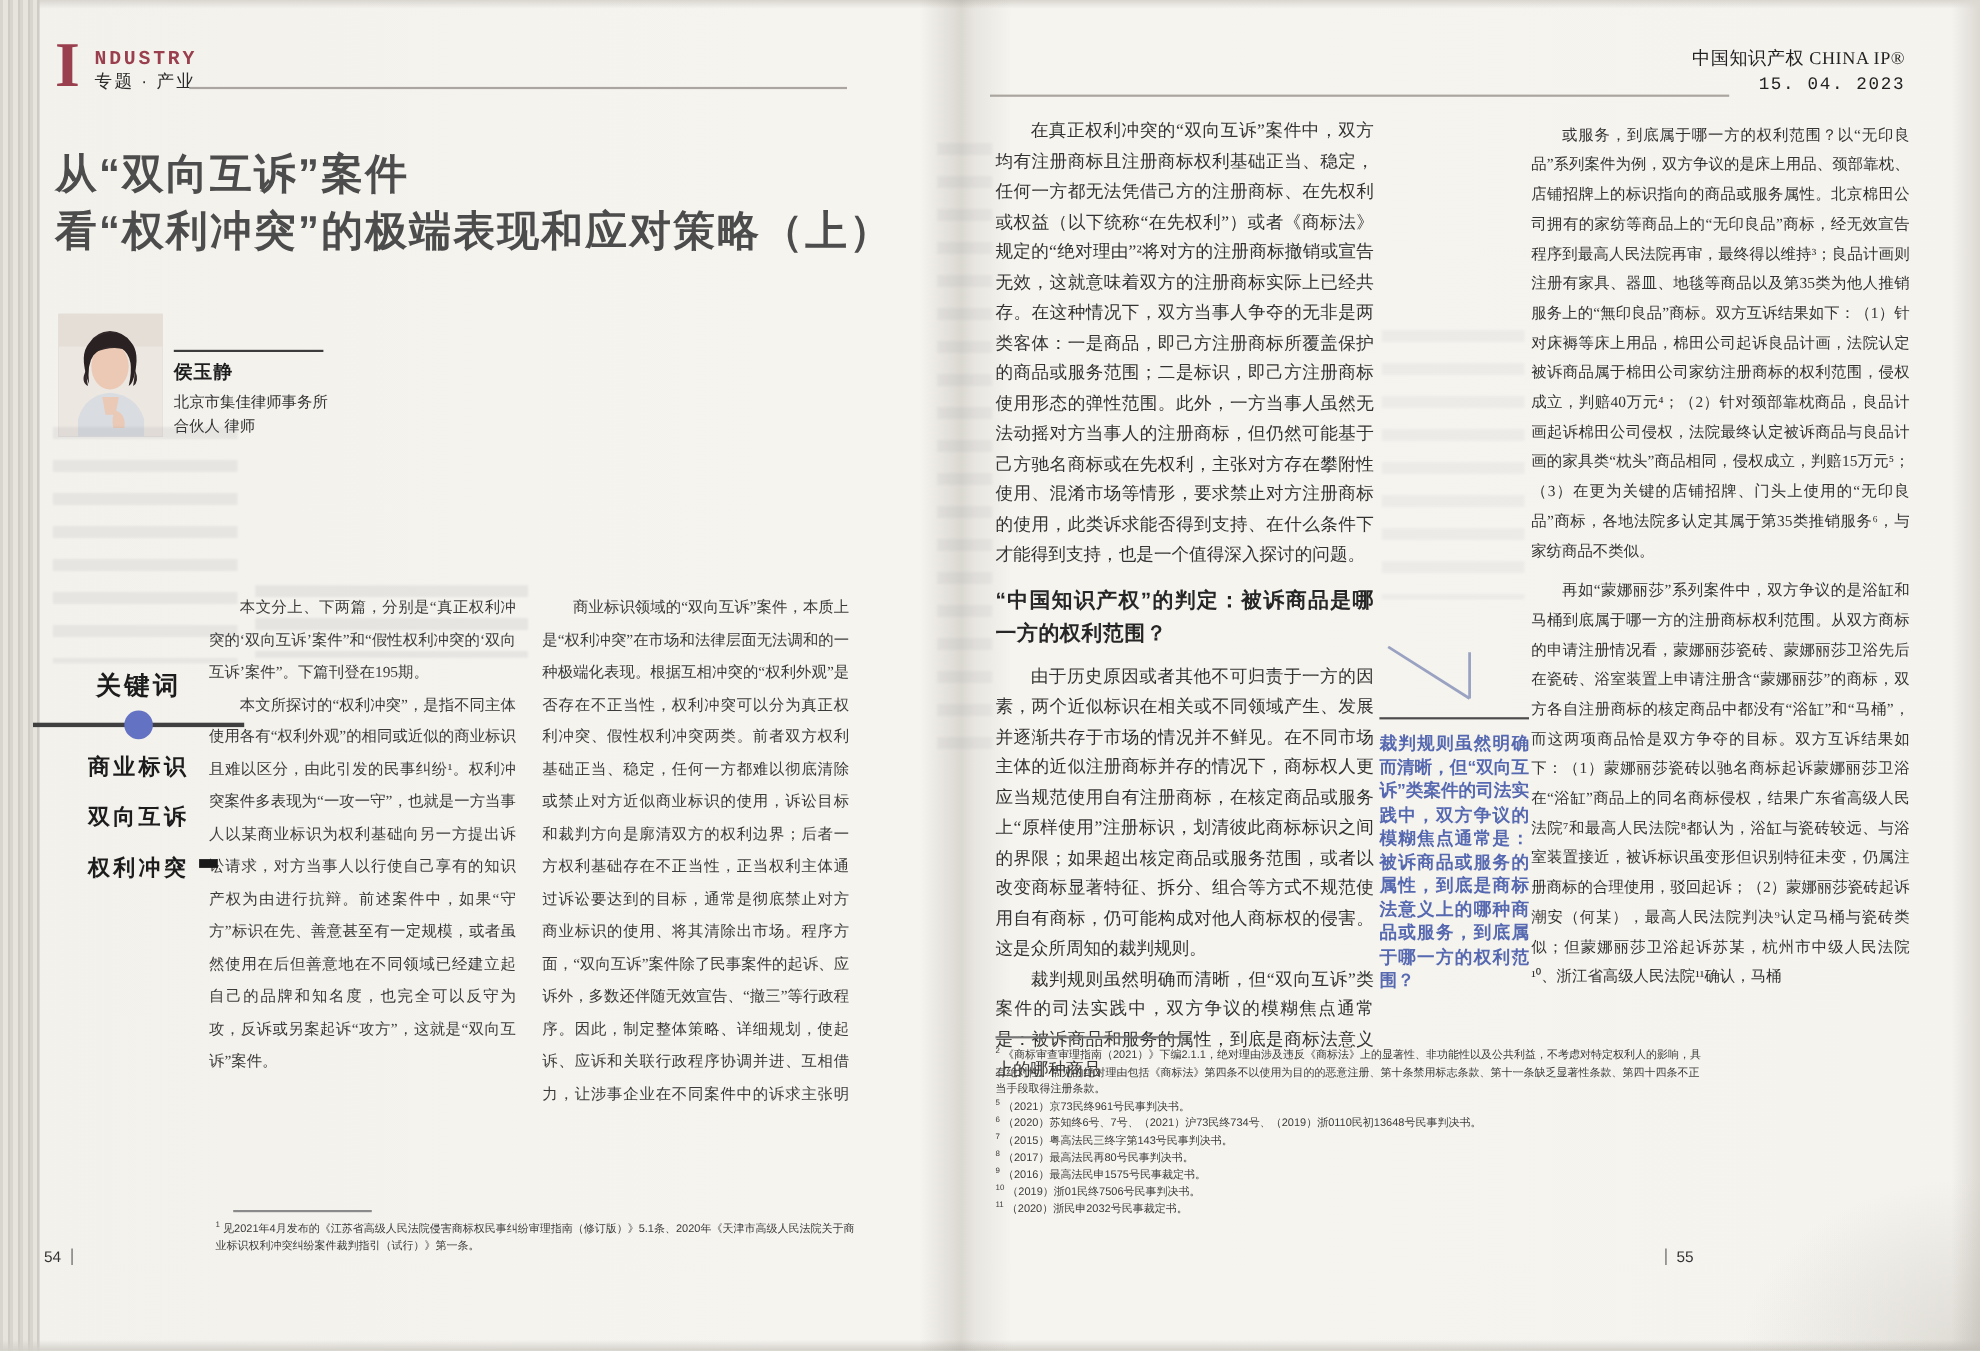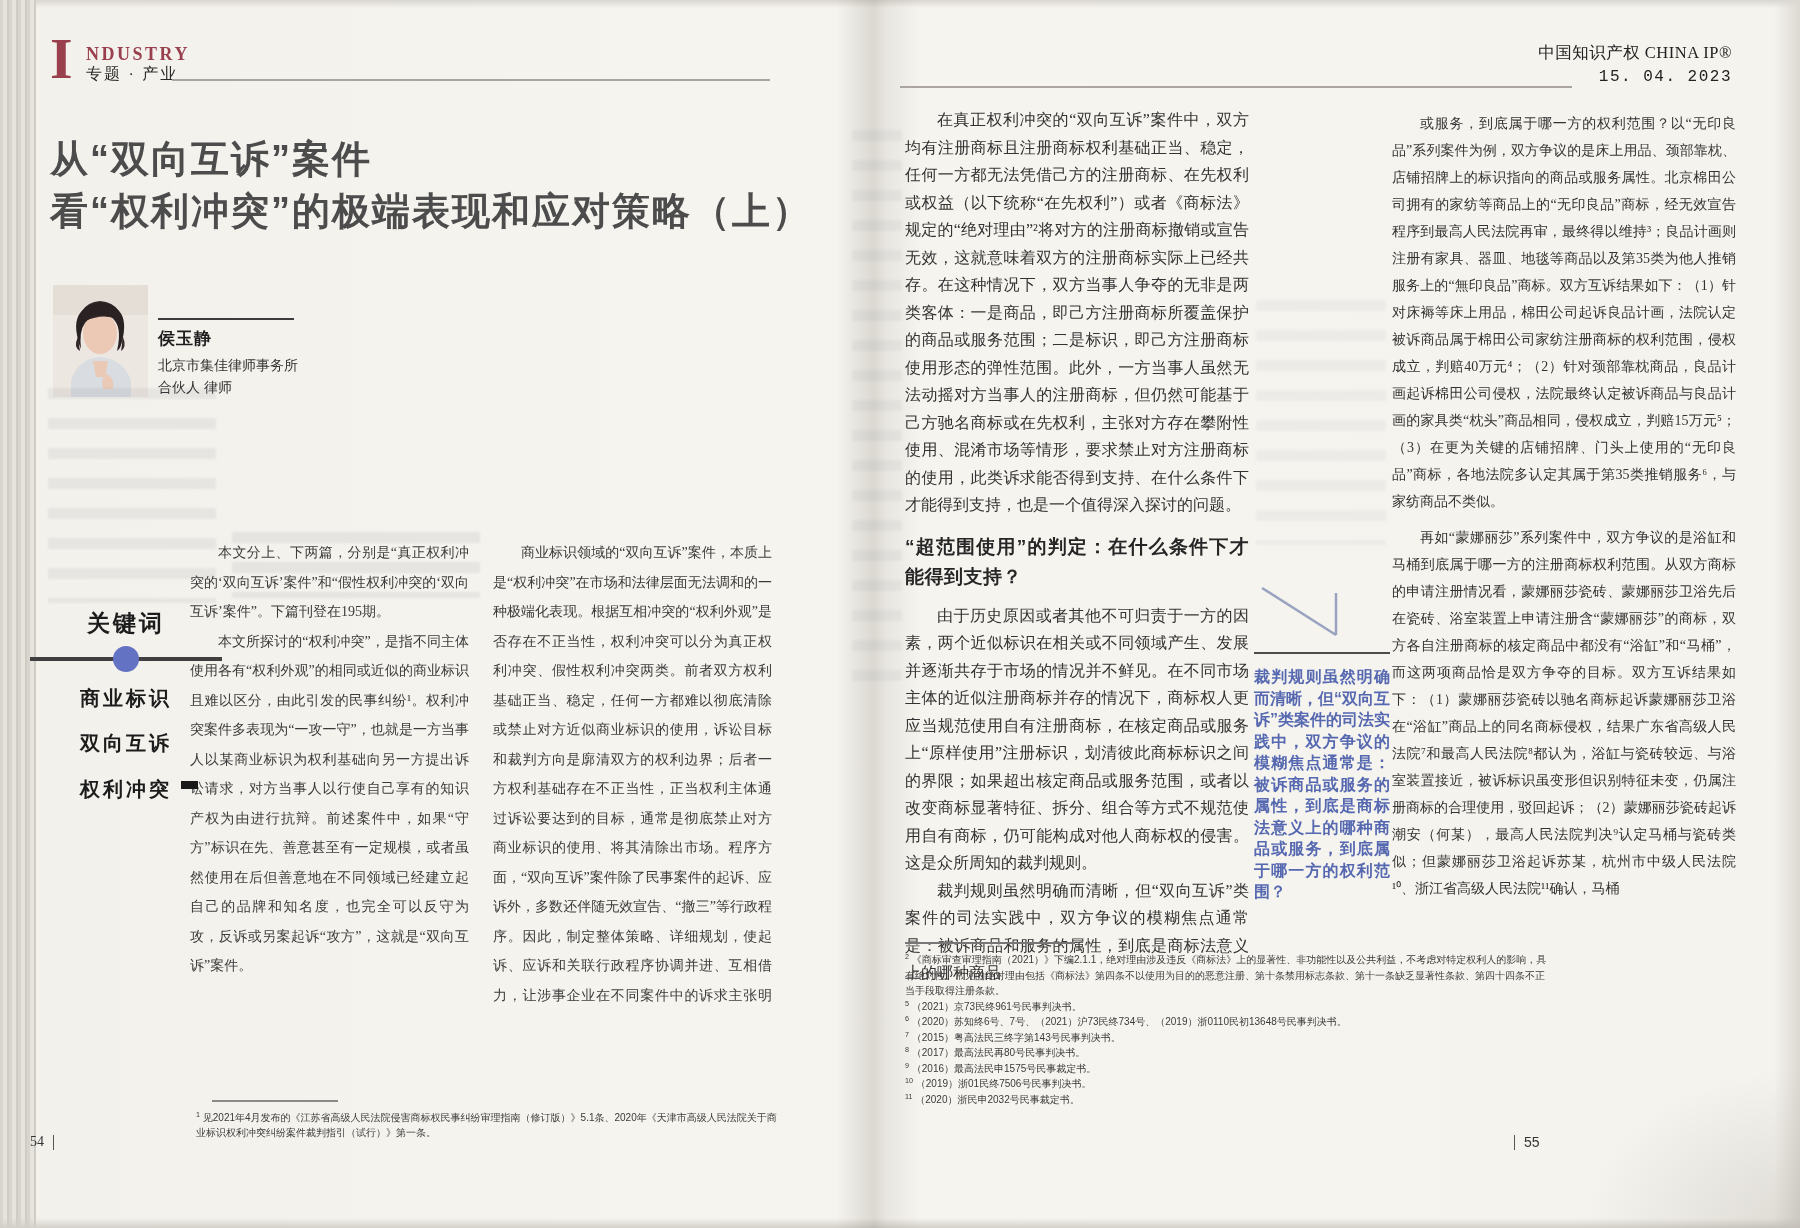--- a/index.html
+++ b/index.html
@@ -41,21 +41,21 @@
   .kw-items p:first-child{margin-top:20px;}
   .lp-body{left:190px;top:538px;width:582px;height:480px;column-count:2;column-gap:24px;overflow:hidden;
     font-size:14px;line-height:29.5px;color:#3b3b3b;text-align:justify;}
   .lp-body p{margin:0;text-indent:2em;}
   .tick{left:181px;top:781px;width:17px;height:8px;background:#1a1a1a;}
   .fn-rule-l{left:212px;top:1100px;width:126px;height:2px;background:#8a8a8a;}
   .lp-fn{left:196px;top:1110px;width:588px;font-size:10px;line-height:15px;color:#3a3a3a;
     font-family:"Liberation Sans",sans-serif;}
   .lp-fn p,.rp-fn p{margin:0;}
   .pagenum{font-size:14px;color:#333;font-family:"Liberation Sans",sans-serif;display:flex;align-items:center;gap:9px;}
-  .pn-left{left:30px;top:1134px;font-family:Liberation Serif, serif;}
+  .pn-left{left:40px;top:1134px;}
   .pn-right{left:1486px;top:1134px;padding-left:28px;}
   .pn-bar{display:inline-block;width:1px;height:15px;background:#555;}
 
   
   .rp-rule{left:900px;top:86px;width:672px;height:2px;background:#aaa69f;}
   .masthead{left:1440px;top:42px;width:292px;text-align:right;color:#222;}
   .masthead .mh1{font-size:16.5px;margin:0;letter-spacing:.5px;}
   .masthead .mh2{font-size:16px;margin:4px 0 0 0;letter-spacing:1.5px;font-family:Liberation Mono, monospace;}
   .col1{left:905px;top:106px;width:344px;font-size:16px;line-height:27.5px;color:#333;text-align:justify;}
   .col1 p{margin:0;text-indent:2em;}
@@ -77,21 +77,21 @@
 
 <div class="spread">
 
   <div class="edge-top"></div>
   <div class="edge-left"></div>
   <div class="edge-right"></div>
   <div class="edge-bottom"></div>
 
   <section>
     <div class="abs brand-initial">I</div>
-    <div class="abs brand-word sans" style="font-family:Liberation Serif, serif;">NDUSTRY</div>
+    <div class="abs brand-word sans" style="font-family:Liberation Mono, monospace;">NDUSTRY</div>
     <div class="abs brand-cn sans">专题 · 产业</div>
     <div class="abs lp-rule"></div>
 
     <h1 class="abs title-line title-1 sans" style="margin:0;">从“双向互诉”案件</h1>
     <h1 class="abs title-line title-2 sans" style="margin:0;">看“权利冲突”的极端表现和应对策略（上）</h1>
 
     <div class="abs photo">
       <svg width="95" height="112" viewBox="0 0 95 112">
         <rect width="95" height="112" fill="#ece7e1"></rect>
         <rect x="0" y="0" width="95" height="30" fill="#e4ded7"></rect>
@@ -146,21 +146,21 @@
 
   <section>
     <div class="abs rp-rule"></div>
     <div class="abs masthead">
       <p class="mh1">中国知识产权 CHINA IP®</p>
       <p class="mh2">15. 04. 2023</p>
     </div>
 
     <div class="abs col1">
       <p>在真正权利冲突的“双向互诉”案件中，双方均有注册商标且注册商标权利基础正当、稳定，任何一方都无法凭借己方的注册商标、在先权利或权益（以下统称“在先权利”）或者《商标法》规定的“绝对理由”²将对方的注册商标撤销或宣告无效，这就意味着双方的注册商标实际上已经共存。在这种情况下，双方当事人争夺的无非是两类客体：一是商品，即己方注册商标所覆盖保护的商品或服务范围；二是标识，即己方注册商标使用形态的弹性范围。此外，一方当事人虽然无法动摇对方当事人的注册商标，但仍然可能基于己方驰名商标或在先权利，主张对方存在攀附性使用、混淆市场等情形，要求禁止对方注册商标的使用，此类诉求能否得到支持、在什么条件下才能得到支持，也是一个值得深入探讨的问题。</p>
-      <h2>“超范围使用”的判定：在什么条件下才能得到支持？</h2>
+      <h2>“中国知识产权”的判定：被诉商品是哪一方的权利范围？</h2>
       <p>由于历史原因或者其他不可归责于一方的因素，两个近似标识在相关或不同领域产生、发展并逐渐共存于市场的情况并不鲜见。在不同市场主体的近似注册商标并存的情况下，商标权人更应当规范使用自有注册商标，在核定商品或服务上“原样使用”注册标识，划清彼此商标标识之间的界限；如果超出核定商品或服务范围，或者以改变商标显著特征、拆分、组合等方式不规范使用自有商标，仍可能构成对他人商标权的侵害。这是众所周知的裁判规则。</p>
       <p>裁判规则虽然明确而清晰，但“双向互诉”类案件的司法实践中，双方争议的模糊焦点通常是：被诉商品和服务的属性，到底是商标法意义上的哪种商品</p>
     </div>
 
     <div class="abs arrow-ic">
       <svg width="92" height="54" viewBox="0 0 92 54">
         <line x1="4" y1="3" x2="78" y2="50" stroke="#9aa2c2" stroke-width="2.5"></line>
         <line x1="78" y1="8" x2="78" y2="50" stroke="#9aa2c2" stroke-width="2.5"></line>
       </svg>
     </div>

